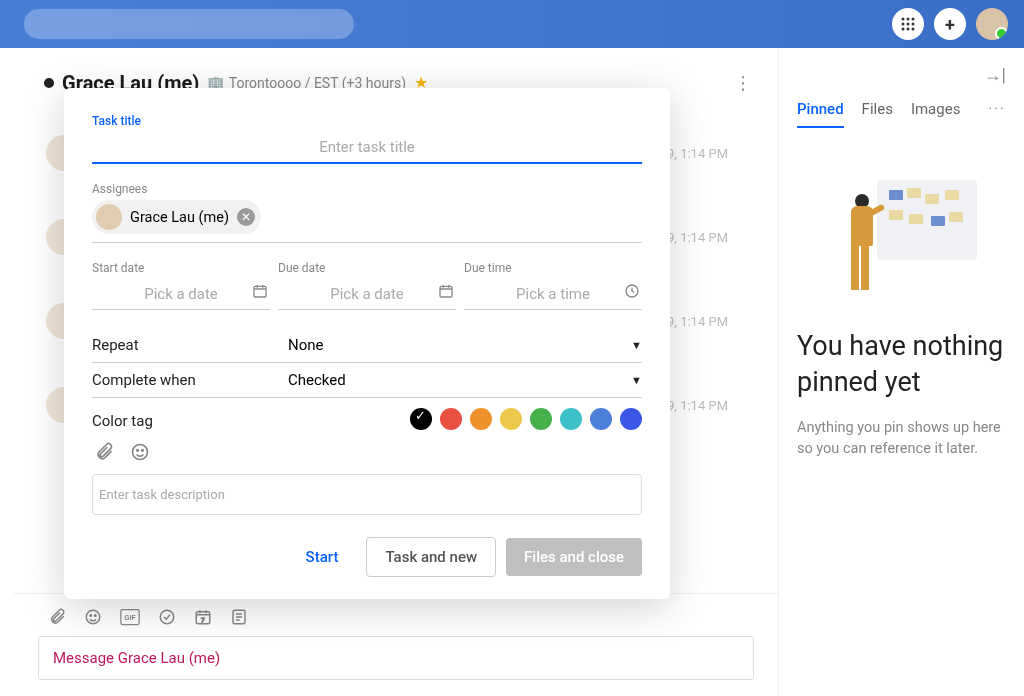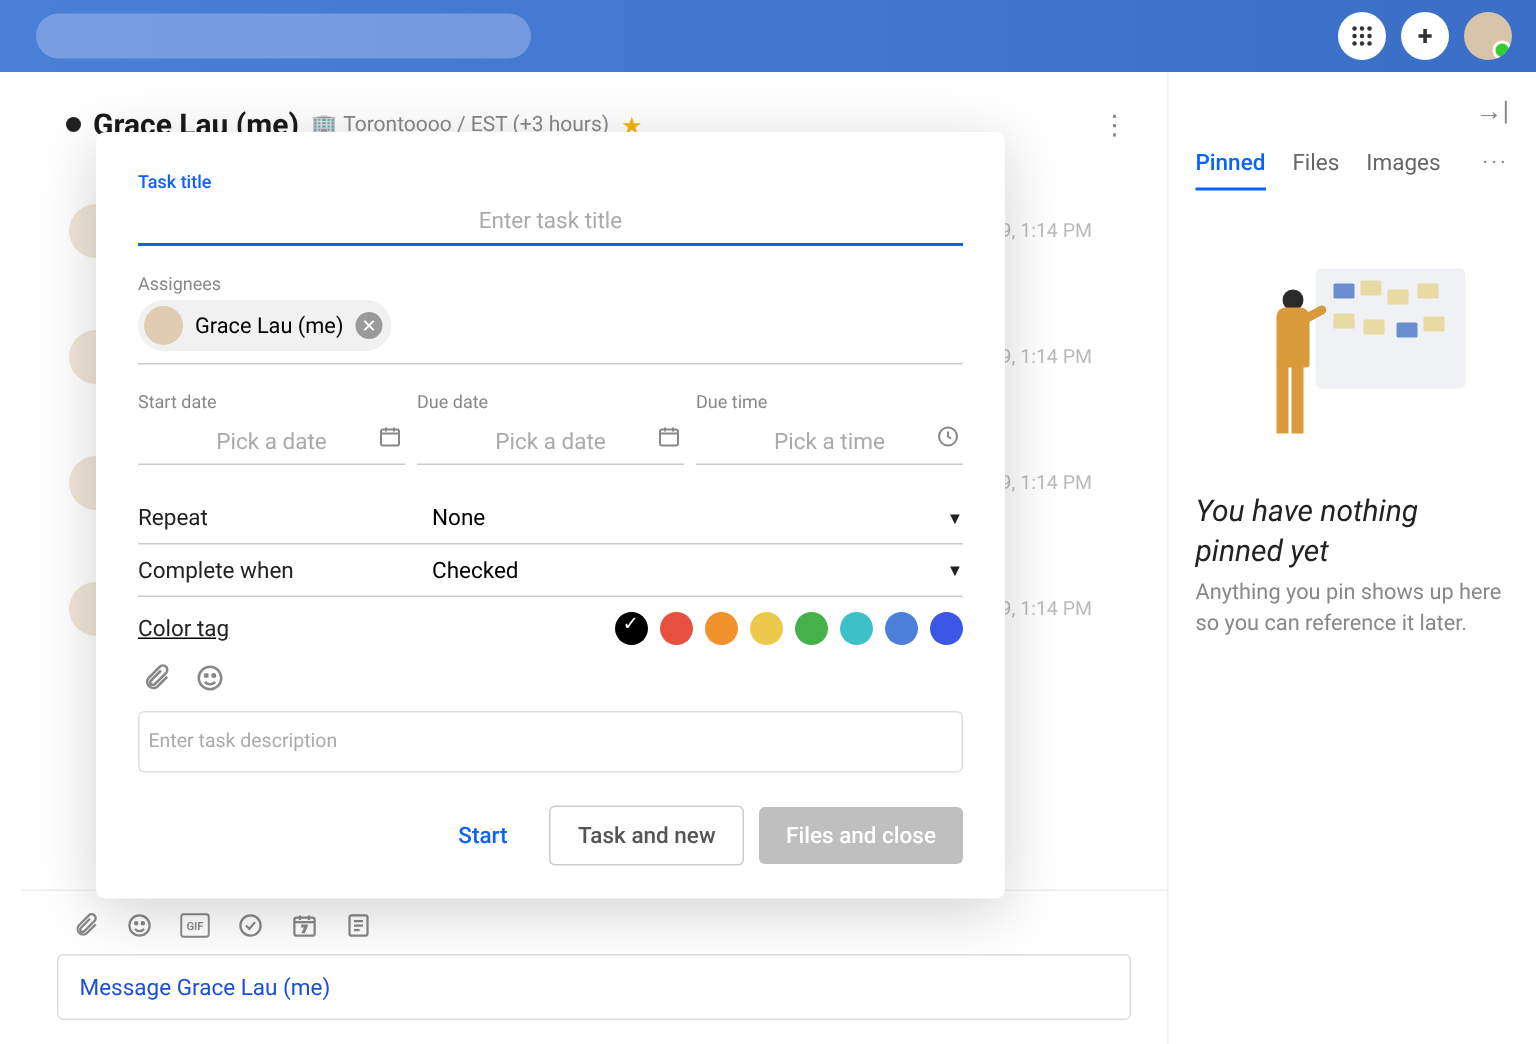--- a/index.html
+++ b/index.html
@@ -22,21 +22,21 @@
 .star { color: #f5b50a; font-size: 16px; }
 .dots { margin-left: auto; color: #888; font-size: 18px; padding: 4px 8px; cursor: pointer; }
 
 .messages { flex: 1; overflow: auto; filter: blur(0px); opacity: 0.5; }
 .msg-row { display: flex; align-items: center; padding: 24px 50px 24px 32px; }
 .msg-row .avatar-sm { width: 36px; height: 36px; border-radius: 50%; background: #e0cdb1; }
 .msg-row .ts { margin-left: auto; color: #777; font-size: 13px; }
 
 .composer-bar { padding: 8px 24px 16px 24px; border-top: 1px solid #eee; }
 .composer-icons { display: flex; gap: 18px; padding: 6px 10px 10px 10px; color: #888; font-size: 18px; }
-.composer-input { border: 1px solid #ddd; border-radius: 4px; padding: 12px 14px; color: #1d4ed8; font-size: 15px; }
+.composer-input { border: 1px solid #ddd; border-radius: 4px; padding: 12px 14px; color: #be185d; font-size: 15px; }
 
 .right-panel { width: 246px; border-left: 1px solid #eee; background: #fff; padding: 16px 18px; display: flex; flex-direction: column; }
 .panel-top { display: flex; align-items: center; gap: 16px; justify-content: flex-end; margin-bottom: 14px; }
 .expand-ic { color: #888; font-size: 18px; cursor: pointer; }
 .tabs { display: flex; gap: 18px; font-size: 15px; margin-bottom: 6px; }
 .tab { color: #666; padding-bottom: 8px; cursor: pointer; }
 .tab.active { color: #0a62ff; border-bottom: 2px solid #0a62ff; font-weight: 500; }
 .tab-more { margin-left: auto; letter-spacing: 2px; color: #888; cursor: pointer; }
 .illus { margin: 40px auto 24px auto; width: 150px; height: 130px; position: relative; }
 .board { position: absolute; right: 0; top: 6px; width: 100px; height: 80px; background: #f0f1f5; border-radius: 4px; }
@@ -44,21 +44,21 @@
 .n1 { left: 12px; top: 10px; background: #6a8ecf; } .n2 { left: 30px; top: 8px; background: #e9d9a2; }
 .n3 { left: 48px; top: 14px; background: #e9d9a2; } .n4 { left: 68px; top: 10px; background: #e9d9a2; }
 .n5 { left: 12px; top: 30px; background: #e9d9a2; } .n6 { left: 32px; top: 34px; background: #e9d9a2; }
 .n7 { left: 54px; top: 36px; background: #6a8ecf; } .n8 { left: 72px; top: 32px; background: #e9d9a2; }
 .person { position: absolute; left: 10px; top: 20px; width: 46px; height: 100px; }
 .person .head { width: 14px; height: 14px; background: #2a2a2a; border-radius: 50%; position: absolute; top: 0; left: 18px; }
 .person .body { width: 22px; height: 40px; background: #d89a3a; position: absolute; top: 12px; left: 14px; border-radius: 6px 6px 2px 2px; }
 .person .arm { width: 20px; height: 6px; background: #d89a3a; position: absolute; top: 14px; left: 28px; transform: rotate(-28deg); border-radius: 3px; }
 .person .leg1 { width: 8px; height: 46px; background: #d89a3a; position: absolute; top: 50px; left: 14px; }
 .person .leg2 { width: 8px; height: 46px; background: #d89a3a; position: absolute; top: 50px; left: 24px; }
-.empty-title { font-size: 20px; color: #222; font-weight: 400; line-height: 1.35; margin-bottom: 3px; font-style: italic; }
+.empty-title { font-size: 27px; color: #222; font-weight: 400; line-height: 1.35; margin-bottom: 16px; }
 .empty-sub { font-size: 14.5px; color: #888; line-height: 1.45; }
 .modal { position: absolute; left: 64px; top: 88px; width: 606px; background: #fff; border-radius: 6px; box-shadow: 0 8px 40px rgba(0,0,0,0.18); padding: 26px 28px 22px 28px; }
 .modal h2 { font-size: 20px; font-weight: 700; color: #1a1a1a; margin-bottom: 20px; }
 .label { font-size: 12px; color: #888; margin-bottom: 4px; display: block; }
 .label.blue { color: #0a62ff; font-weight: 500; }
 .field { border: none; border-bottom: 1px solid #ccc; width: 100%; padding: 6px 0; font-size: 15px; outline: none; background: transparent; text-align: center; }
 .field::placeholder { color: #aaa; }
 .field.blue { border-bottom: 2px solid #0a62ff; }
 .section { margin-bottom: 18px; }
 .chip { display: inline-flex; align-items: center; gap: 8px; background: #f1f1f1; border-radius: 18px; padding: 4px 6px 4px 4px; font-size: 14.5px; }
@@ -66,21 +66,21 @@
 .chip .rm { width: 18px; height: 18px; border-radius: 50%; background: #9a9a9a; color: #fff; font-size: 12px; display: flex; align-items: center; justify-content: center; cursor: pointer; }
 .assignee-underline { border-bottom: 1px solid #ccc; padding-bottom: 8px; }
 .row3 { display: flex; gap: 8px; }
 .row3 > div { flex: 1; }
 .date-wrap { position: relative; }
 .date-wrap .ic { position: absolute; right: 2px; top: 4px; color: #888; font-size: 16px; }
 .sel-row { display: flex; align-items: center; border-bottom: 1px solid #ccc; padding: 8px 0; }
 .sel-label { width: 196px; font-size: 15px; color: #222; }
 .sel-val { flex: 1; font-size: 15px; }
 .sel-arrow { color: #222; font-size: 11px; }
-.color-row { display: flex; align-items: center; padding: 10px 0 4px 0; text-decoration: underline; }
+.color-row { display: flex; align-items: flex-end; padding: 10px 0 4px 0; }
 .swatches { margin-left: auto; display: flex; gap: 8px; }
 .sw { width: 22px; height: 22px; border-radius: 50%; cursor: pointer; position: relative; }
 .sw.sel { background: #000; }
 .sw.sel::after { content: '✓'; color: #fff; position: absolute; left: 5px; top: 0; font-size: 13px; }
 .attach-row { display: flex; gap: 16px; color: #888; font-size: 20px; padding: 8px 2px 12px 2px; }
 .desc-input { border: 1px solid #ddd; border-radius: 4px; padding: 12px 6px; width: 100%; font-size: 13px; outline: none; }
 .desc-input::placeholder { color: #aaa; }
 .actions { display: flex; justify-content: flex-end; gap: 10px; margin-top: 22px; align-items: center; }
 .btn { padding: 10px 18px; border-radius: 4px; font-size: 15px; cursor: pointer; font-weight: 500; }
 .btn-cancel { background: none; border: none; color: #0a62ff; }

